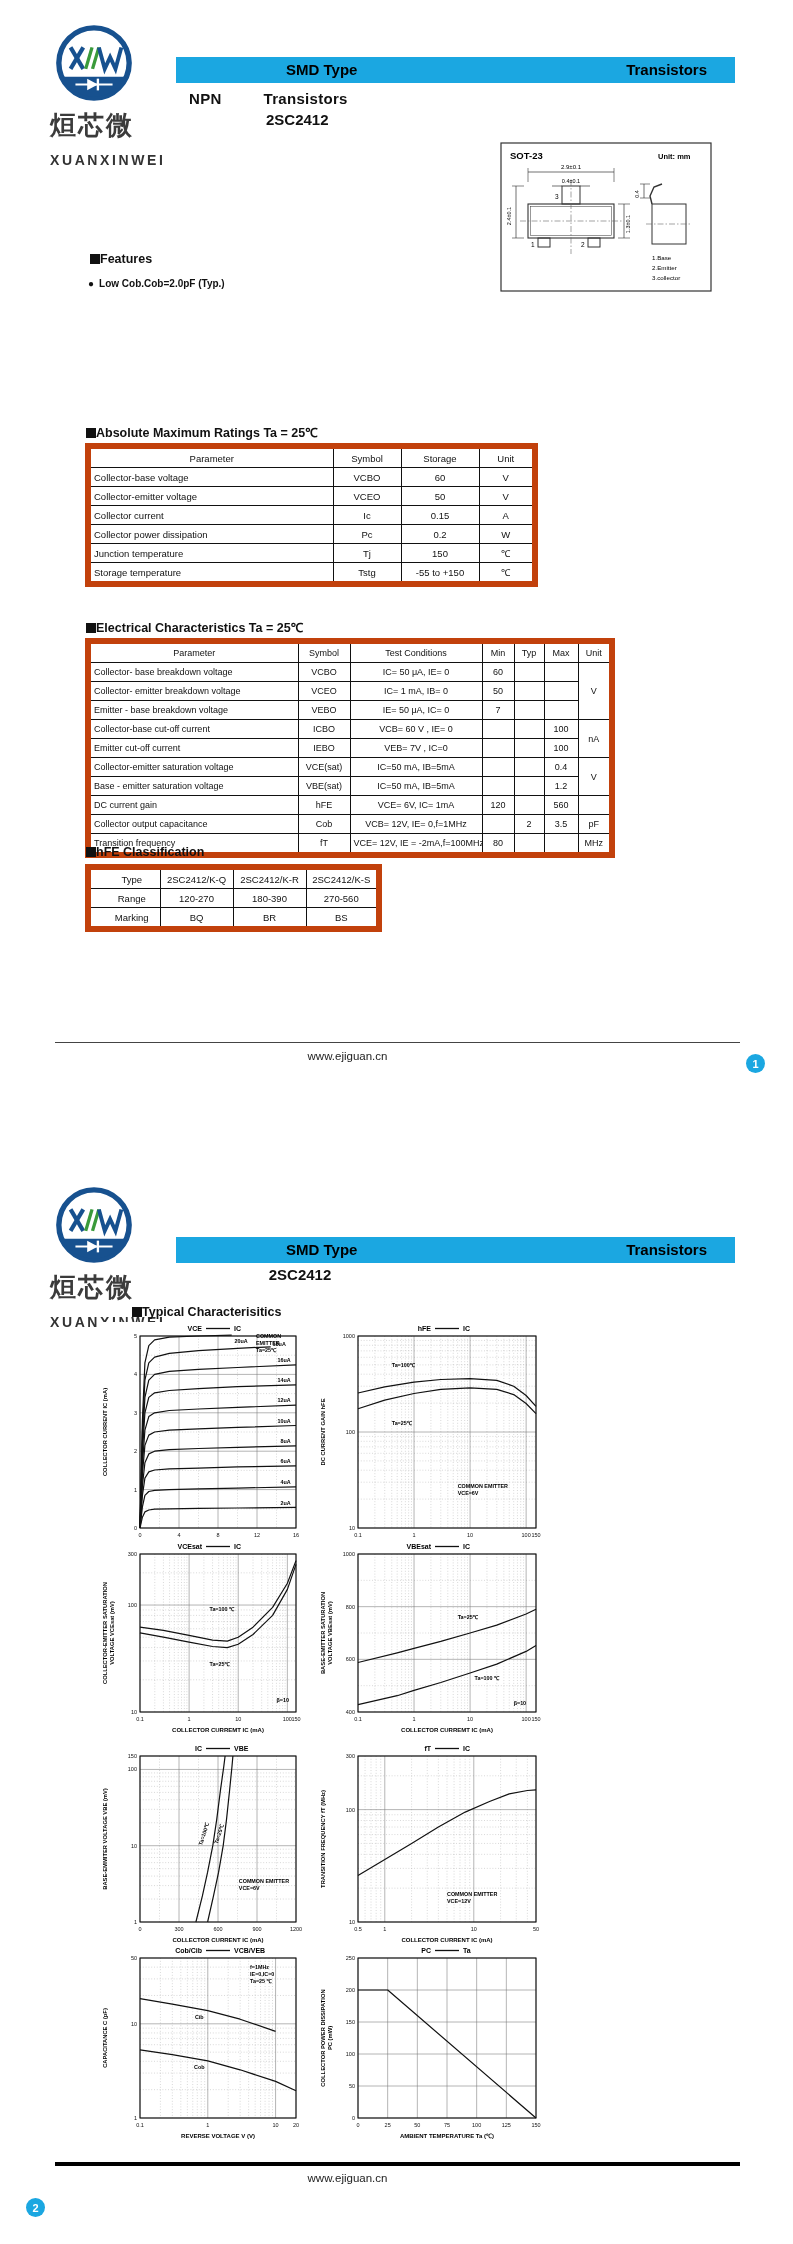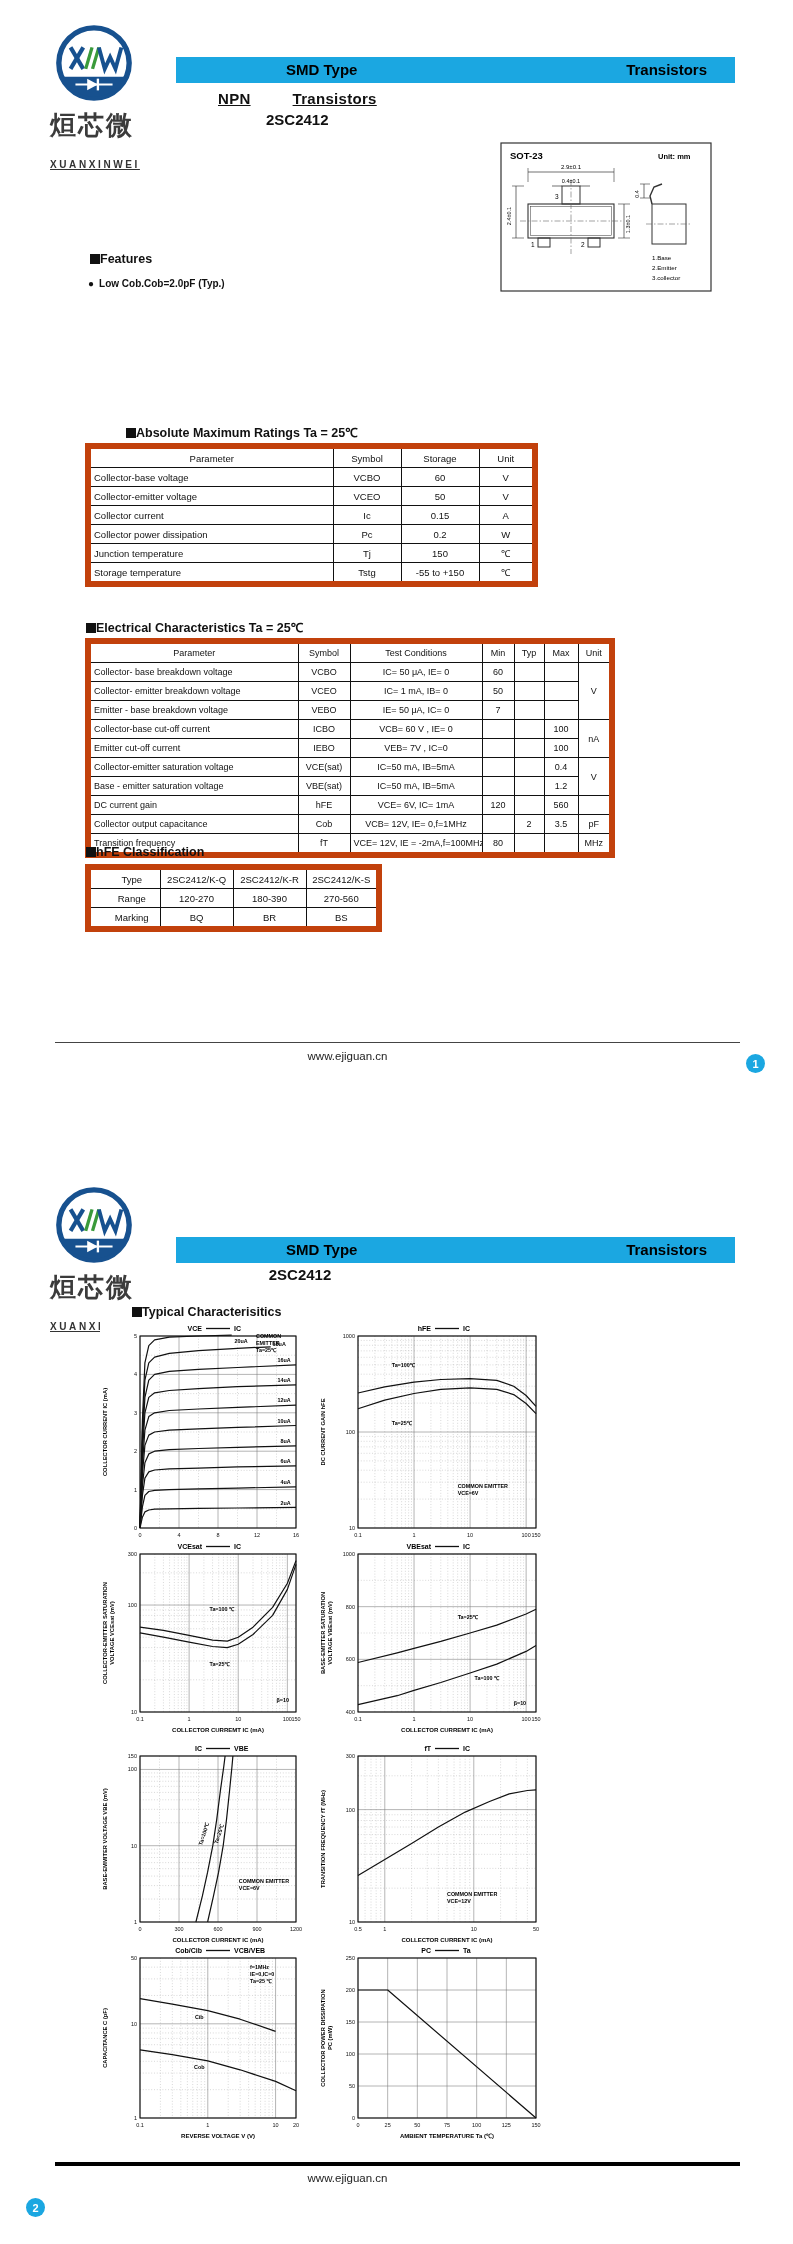--- a/index.html
+++ b/index.html
@@ -2,21 +2,21 @@
 <html><head>
 <meta charset="utf-8">
 <style>
   html,body{margin:0;padding:0;background:#e8e8e8;}
   .page{position:relative;width:793px;height:2244px;background:#fff;margin:0 auto;
         font-family:"Liberation Sans",sans-serif;color:#111;overflow:hidden;}
   .abs{position:absolute;}
   
   .logo{width:120px;text-align:left;}
   .logo .cn{font-size:26px;font-weight:700;color:#3b3b3b;letter-spacing:2px;line-height:30px;font-family:"DejaVu Sans",sans-serif;}
-  .logo .en{font-size:10px;font-weight:600;color:#333;letter-spacing:2.6px;margin-top:19px;text-decoration:underline;}
+  .logo .en{font-size:14px;font-weight:600;color:#333;letter-spacing:2.6px;margin-top:12px;}
   
   .bar{position:absolute;left:176px;width:559px;height:26px;background:#1ba7e1;color:#000000;
        font-size:15px;font-weight:700;}
   .bar .l{position:absolute;left:110px;top:4px;}
   .bar .r{position:absolute;right:28px;top:4px;}
   .h-npn{font-size:15px;font-weight:700;letter-spacing:.3px;}
   .h-npn .gap{display:inline-block;width:42px;}
   .h-part{font-size:15px;font-weight:700;}
   .sec{display:flex;align-items:center;gap:0;font-size:12.5px;font-weight:700;}
   .sq{width:10px;height:10px;background:#111;display:inline-block;flex:0 0 auto;}
@@ -57,21 +57,21 @@
     </svg>
     <div class="cn">烜芯微</div>
     <div class="en">XUANXINWEI</div>
   </div>
 
   <div class="bar" style="top:57px;">
     <span class="l">SMD Type</span>
     <span class="r">Transistors</span>
   </div>
 
-  <div class="abs h-npn" style="left:218px;top:90px;text-decoration:underline;">
+  <div class="abs h-npn" style="left:189px;top:90px;">
     <span>NPN</span><span class="gap"></span><span>Transistors</span>
   </div>
   <div class="abs h-part" style="left:266px;top:111px;">2SC2412</div>
 
   <div class="abs" style="left:500px;top:142px;">
     <svg width="212" height="150" viewBox="0 0 212 150">
       <rect x="1" y="1" width="210" height="148" fill="#fff" stroke="#333" stroke-width="1.2"></rect>
       <text x="10" y="17" font-size="9.5" font-weight="700">SOT-23</text>
       <text x="158" y="17" font-size="7.5" font-weight="700">Unit: mm</text>
 
@@ -118,21 +118,21 @@
 
   <div class="abs sec" style="left:90px;top:252px;">
     <span class="sq"></span>
     <span>Features</span>
   </div>
   <div class="abs feat" style="left:88px;top:278px;">
     <span class="dot">●</span>
     <span>Low Cob.Cob=2.0pF (Typ.)</span>
   </div>
 
-  <div class="abs sec" style="left:86px;top:424px;margin-left:40px;">
+  <div class="abs sec" style="left:86px;top:424px;">
     <span class="sq"></span>
     <span>Absolute Maximum Ratings Ta = 25℃</span>
   </div>
   <table class="dt abs" style="left:85px;top:443px;width:447px;">
       <colgroup>
         <col style="width: 245px;">
         <col style="width: 68px;">
         <col style="width: 78px;">
         <col style="width: 56px;">
       </colgroup>

